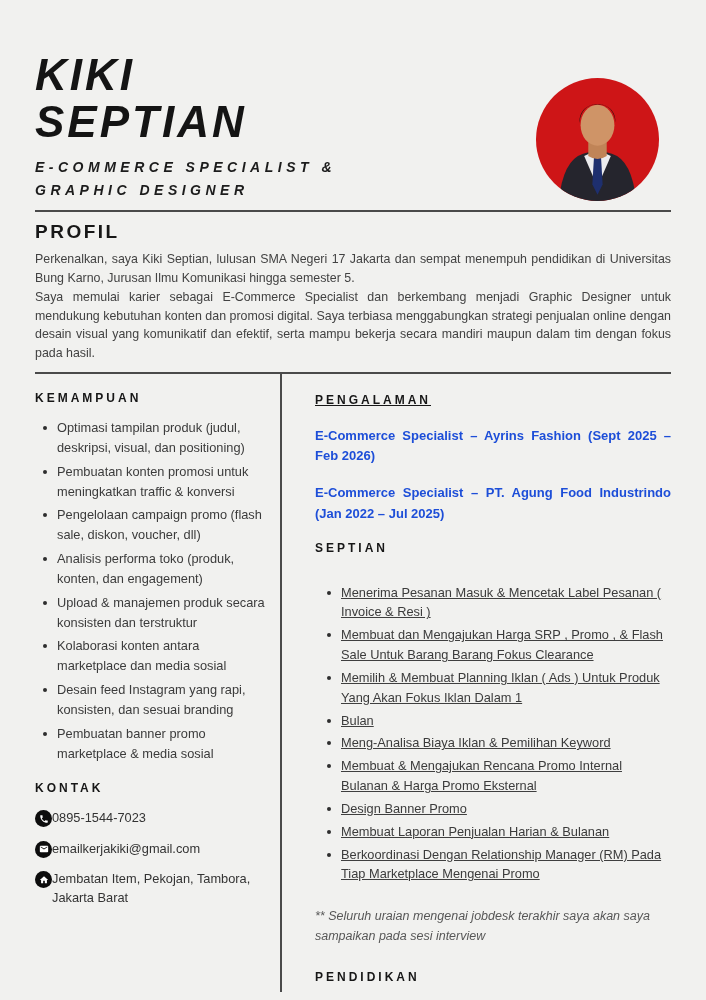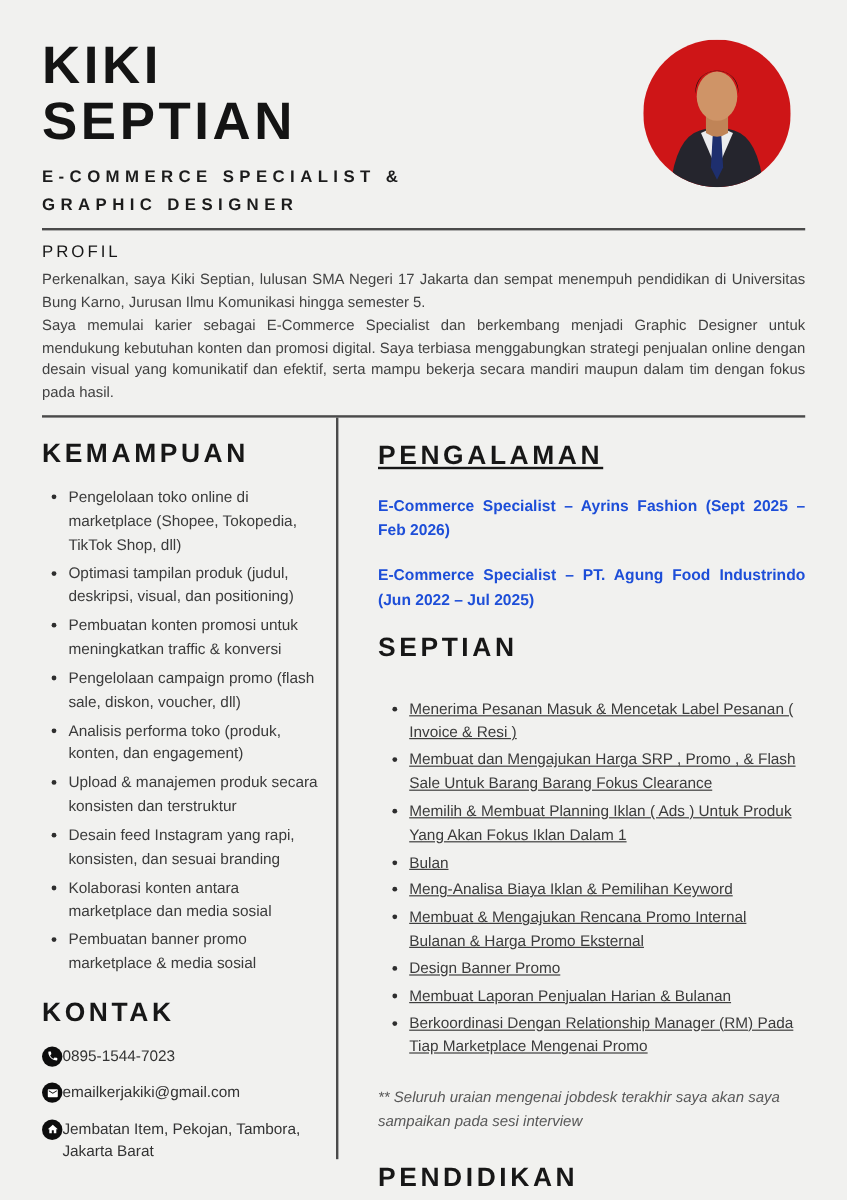--- a/index.html
+++ b/index.html
@@ -14,36 +14,36 @@
     position:relative;
     width:706px; height:1000px;
     background:var(--bg);
     box-sizing:border-box;
     padding:0 35px;
     overflow:hidden;
     font-family:"Liberation Sans", sans-serif;
     color:var(--body);
   }
   
-  .header { display:flex; justify-content:space-between; align-items:flex-start; padding-top:32px; }
+  .header { display:flex; justify-content:space-between; align-items:flex-end; padding-top:52px;font-style:italic; }
   .name { font-size:44px; font-weight:700; letter-spacing:3px; line-height:1.06; color:#141414; }
   .subtitle { margin-top:11px; font-size:14px; font-weight:700; letter-spacing:4.5px; line-height:1.6; color:#1c1c1c; }
   .photo { flex:none; width:123px; height:123px; margin:1px 12px 0 0; }
   .rule { border:none; border-top:2px solid var(--rule); margin:9px 0 0 0; }
   
   .profil { margin-top:9px; }
-  .profil h2 { margin:0; font-size:14px; font-weight:400; letter-spacing:2.5px; color:var(--heading); }
+  .profil h2 { margin:0; font-size:19px; font-weight:700; letter-spacing:2.5px; color:var(--heading); }
   .profil p { margin:7px 0 0 0; font-size:12.4px; line-height:1.52; text-align:justify; color:#424242; }
   .profil p + p { margin-top:0; }
   
   .columns { display:flex; align-items:stretch; }
   .col-left { width:234px; flex:none; }
   .vdivider { width:2px; flex:none; background:var(--rule); height:618px; margin:0 0 0 11px; }
   .col-right { flex:1; margin-left:33px; }
-  .col-h { margin:0; font-size:22px; font-weight:700; letter-spacing:3px; color:var(--heading); }
+  .col-h { margin:0; font-size:12px; font-weight:700; letter-spacing:3px; color:var(--heading); }
   .kemampuan .col-h { margin-top:17px; }
   
   ul.dotlist { list-style:none; margin:13px 0 0 0; padding:0 0 0 8px; }
   ul.dotlist li { position:relative; padding-left:14px; font-size:12.8px; line-height:1.55; color:#3b3b3b; margin-bottom:4px; }
   ul.dotlist li::before { content:""; position:absolute; left:0; top:8px; width:4px; height:4px; border-radius:50%; background:#2e2e2e; }
   
   .kontak { margin-top:18px; }
   .contact-rows { margin-top:14px; }
   .contact-row { display:flex; align-items:flex-start; gap:0; margin-bottom:12px; }
   .icon-circle { flex:none; width:17px; height:17px; border-radius:50%; background:#0d0d0d; display:flex; align-items:center; justify-content:center; margin-top:1px; }
@@ -110,28 +110,27 @@
   </section>
 
   <hr class="rule">
 
   <div class="columns">
 
     <div class="col-left">
       <section class="kemampuan">
         <h3 class="col-h">KEMAMPUAN</h3>
         <ul class="dotlist">
-            <li>Pengelolaan toko online di marketplace (Shopee, Tokopedia, TikTok Shop, dll)</li>
             <li>Optimasi tampilan produk (judul, deskripsi, visual, dan positioning)</li>
             <li>Pembuatan konten promosi untuk meningkatkan traffic &amp; konversi</li>
             <li>Pengelolaan campaign promo (flash sale, diskon, voucher, dll)</li>
             <li>Analisis performa toko (produk, konten, dan engagement)</li>
             <li>Upload &amp; manajemen produk secara konsisten dan terstruktur</li>
+            <li>Kolaborasi konten antara marketplace dan media sosial</li>
             <li>Desain feed Instagram yang rapi, konsisten, dan sesuai branding</li>
-            <li>Kolaborasi konten antara marketplace dan media sosial</li>
             <li>Pembuatan banner promo marketplace &amp; media sosial</li>
           </ul>
       </section>
 
       <section class="kontak">
         <h3 class="col-h">KONTAK</h3>
         <div class="contact-rows">
           <div class="contact-row">
             <span class="icon-circle">
               <svg viewBox="0 0 24 24">
@@ -160,21 +159,21 @@
       </section>
     </div>
 
     <div class="vdivider"></div>
 
     <div class="col-right">
       <section class="pengalaman">
         <h3 class="col-h">PENGALAMAN</h3>
         <div class="exp-list">
           <div class="exp-entry">E-Commerce Specialist – Ayrins Fashion (Sept 2025 – Feb 2026)</div>
-          <div class="exp-entry">E-Commerce Specialist – PT. Agung Food Industrindo (Jun 2022 – Jul 2025)</div>
+          <div class="exp-entry">E-Commerce Specialist – PT. Agung Food Industrindo (Jan 2022 – Jul 2025)</div>
         </div>
       </section>
 
       <section class="jobdesk">
         <h3 class="col-h">SEPTIAN</h3>
         <ul class="dotlist">
             <li>Menerima Pesanan Masuk &amp; Mencetak Label Pesanan ( Invoice &amp; Resi )</li>
             <li>Membuat dan Mengajukan Harga SRP , Promo , &amp; Flash Sale Untuk Barang Barang Fokus Clearance</li>
             <li>Memilih &amp; Membuat Planning Iklan ( Ads ) Untuk Produk Yang Akan Fokus Iklan Dalam 1</li>
             <li>Bulan</li>

